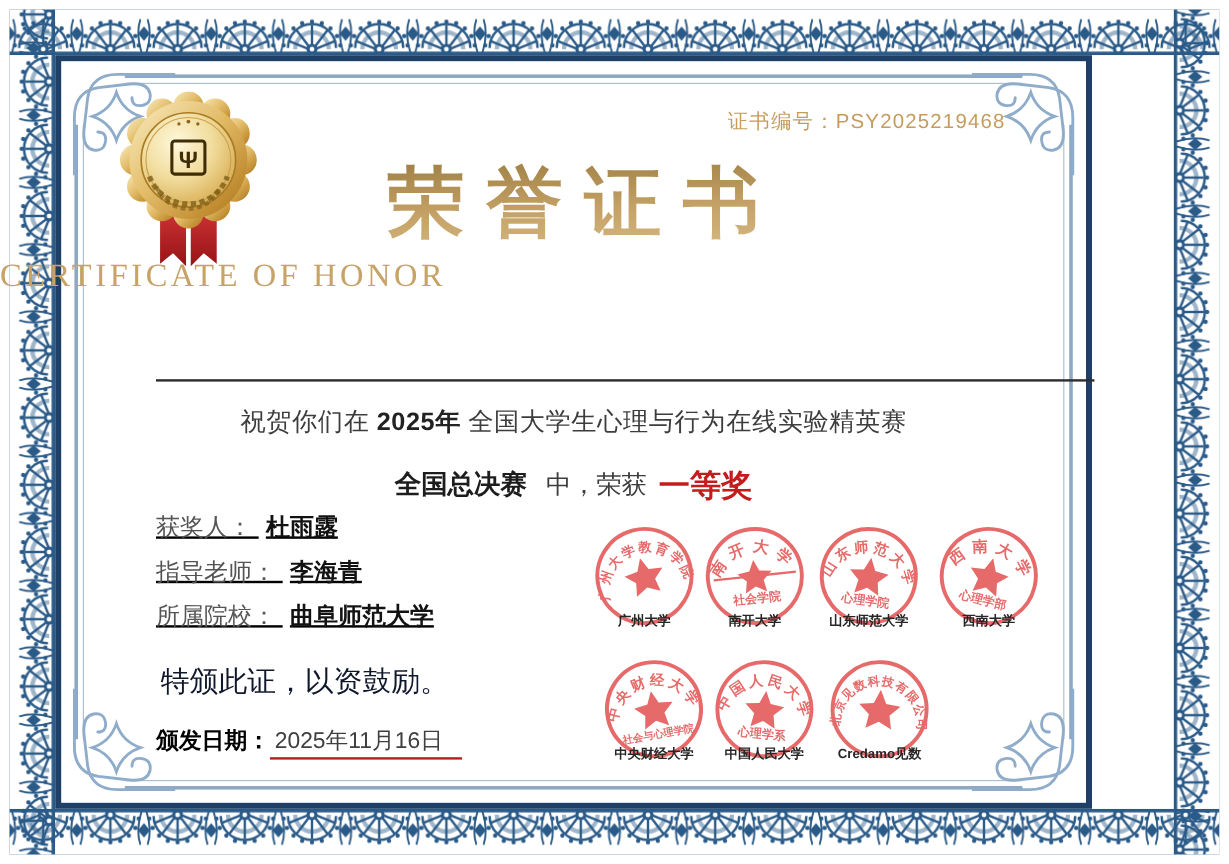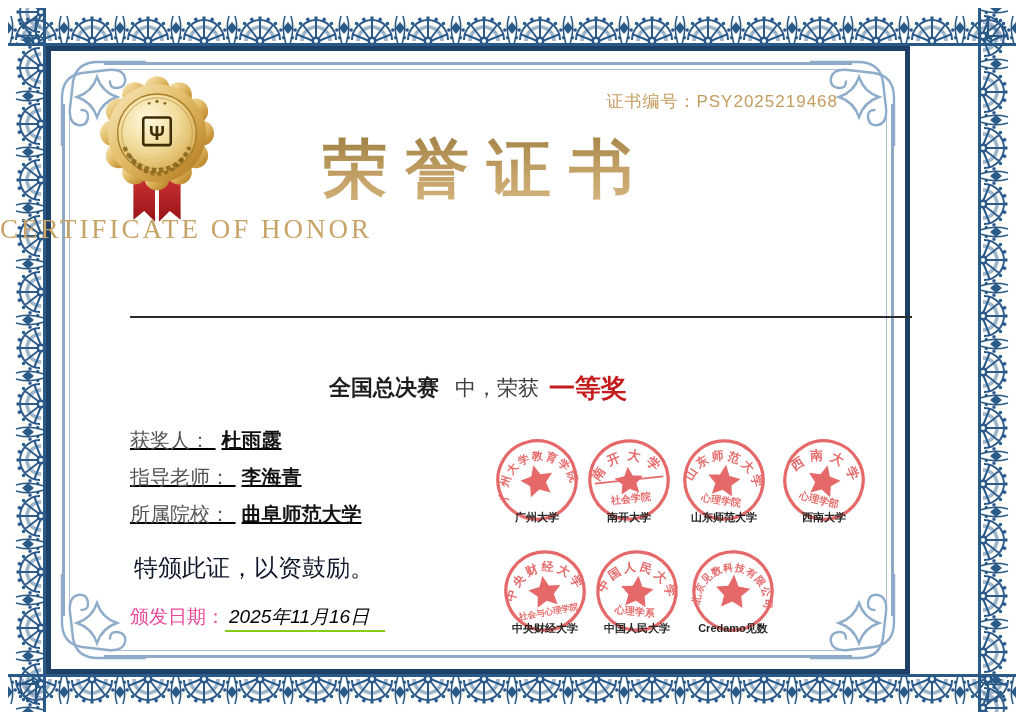--- a/index.html
+++ b/index.html
@@ -38,33 +38,33 @@
     font-family:"Liberation Serif","DejaVu Serif",serif;
     font-size:27px;color:#c7a368;letter-spacing:3px;}
 
   .recipients{position:absolute;top:274px;left:0;width:100%;text-align:center;
     font-size:27px;font-weight:bold;color:#161616;letter-spacing:2px;}
   .rule{position:absolute;top:316px;left:130px;width:782px;height:2px;background:#2d2d2d;}
 
   .congrats1{position:absolute;top:337px;left:0;width:100%;text-align:center;
     font-size:21px;color:#3d3d3d;letter-spacing:.5px;}
   .congrats1 .year{font-weight:bold;color:#222;margin:0 6px;}
-  .congrats2{position:absolute;top:371px;left:0;width:100%;text-align:center;font-size:21px;color:#3d3d3d;}
+  .congrats2{position:absolute;top:387px;left:0;width:100%;text-align:center;font-size:21px;color:#3d3d3d;}
   .congrats2 .stage{font-weight:bold;color:#1d1d1d;font-size:22px;margin-right:16px;}
   .congrats2 .award{font-weight:bold;color:#c41c1c;font-size:26px;margin-left:10px;vertical-align:-2px;}
 
   .fields{position:absolute;left:130px;top:428px;text-decoration:underline;}
   .field-row{margin-bottom:13px;font-size:20px;line-height:24px;}
   .field-label{color:#545454;}
   .field-value{color:#121212;font-weight:bold;margin-left:6px;}
 
   .note{position:absolute;left:134px;top:552px;font-size:24px;color:#0f172a;}
   .date-row{position:absolute;left:130px;top:604px;font-size:19px;}
-  .date-label{color:#ec4899;}
-  .date-value{color:#000000;border-bottom:2px solid #84cc16;padding:0 16px 3px 4px;font-style:italic;}
+  .date-label{color:#000000;font-weight:bold;}
+  .date-value{color:#404040;border-bottom:2px solid #b91c1c;padding:0 16px 3px 4px;}
 
   
   .seal-cell{position:absolute;width:92px;text-align:center;}
   .seal-svg{width:86px;height:86px;display:block;margin:0 auto;}
   .seal-label{font-size:11px;font-weight:600;color:#262626;margin-top:-13px;white-space:nowrap;}
   .seal-ring{fill:none;stroke:#e25050;stroke-width:3.4;}
   .seal-arc-text{fill:#e25050;font-weight:bold;}
   .seal-star{fill:#e25050;}
   .seal-line{stroke:#e25050;stroke-width:2;}
   .seal-sub{fill:#e25050;font-weight:bold;text-anchor:middle;}
@@ -219,20 +219,23 @@
 
     <div class="cert-no">
       <span>证书编号：</span><span class="num">PSY2025219468</span>
     </div>
 
     <div class="title-cn">荣誉证书</div>
     <div class="title-en">CERTIFICATE OF HONOR</div>
 
     <div class="rule"></div>
 
+    <div class="congrats1">
+      <span>祝贺你们在</span><span class="year">2025年</span><span>全国大学生心理与行为在线实验精英赛</span>
+    </div>
     <div class="congrats2">
       <span class="stage">全国总决赛</span><span>中，荣获</span><span class="award">一等奖</span>
     </div>
 
     <div class="fields">
       <div class="field-row">
         <span class="field-label">获奖人：</span>
         <span class="field-value">杜雨露</span>
       </div>
       <div class="field-row">

